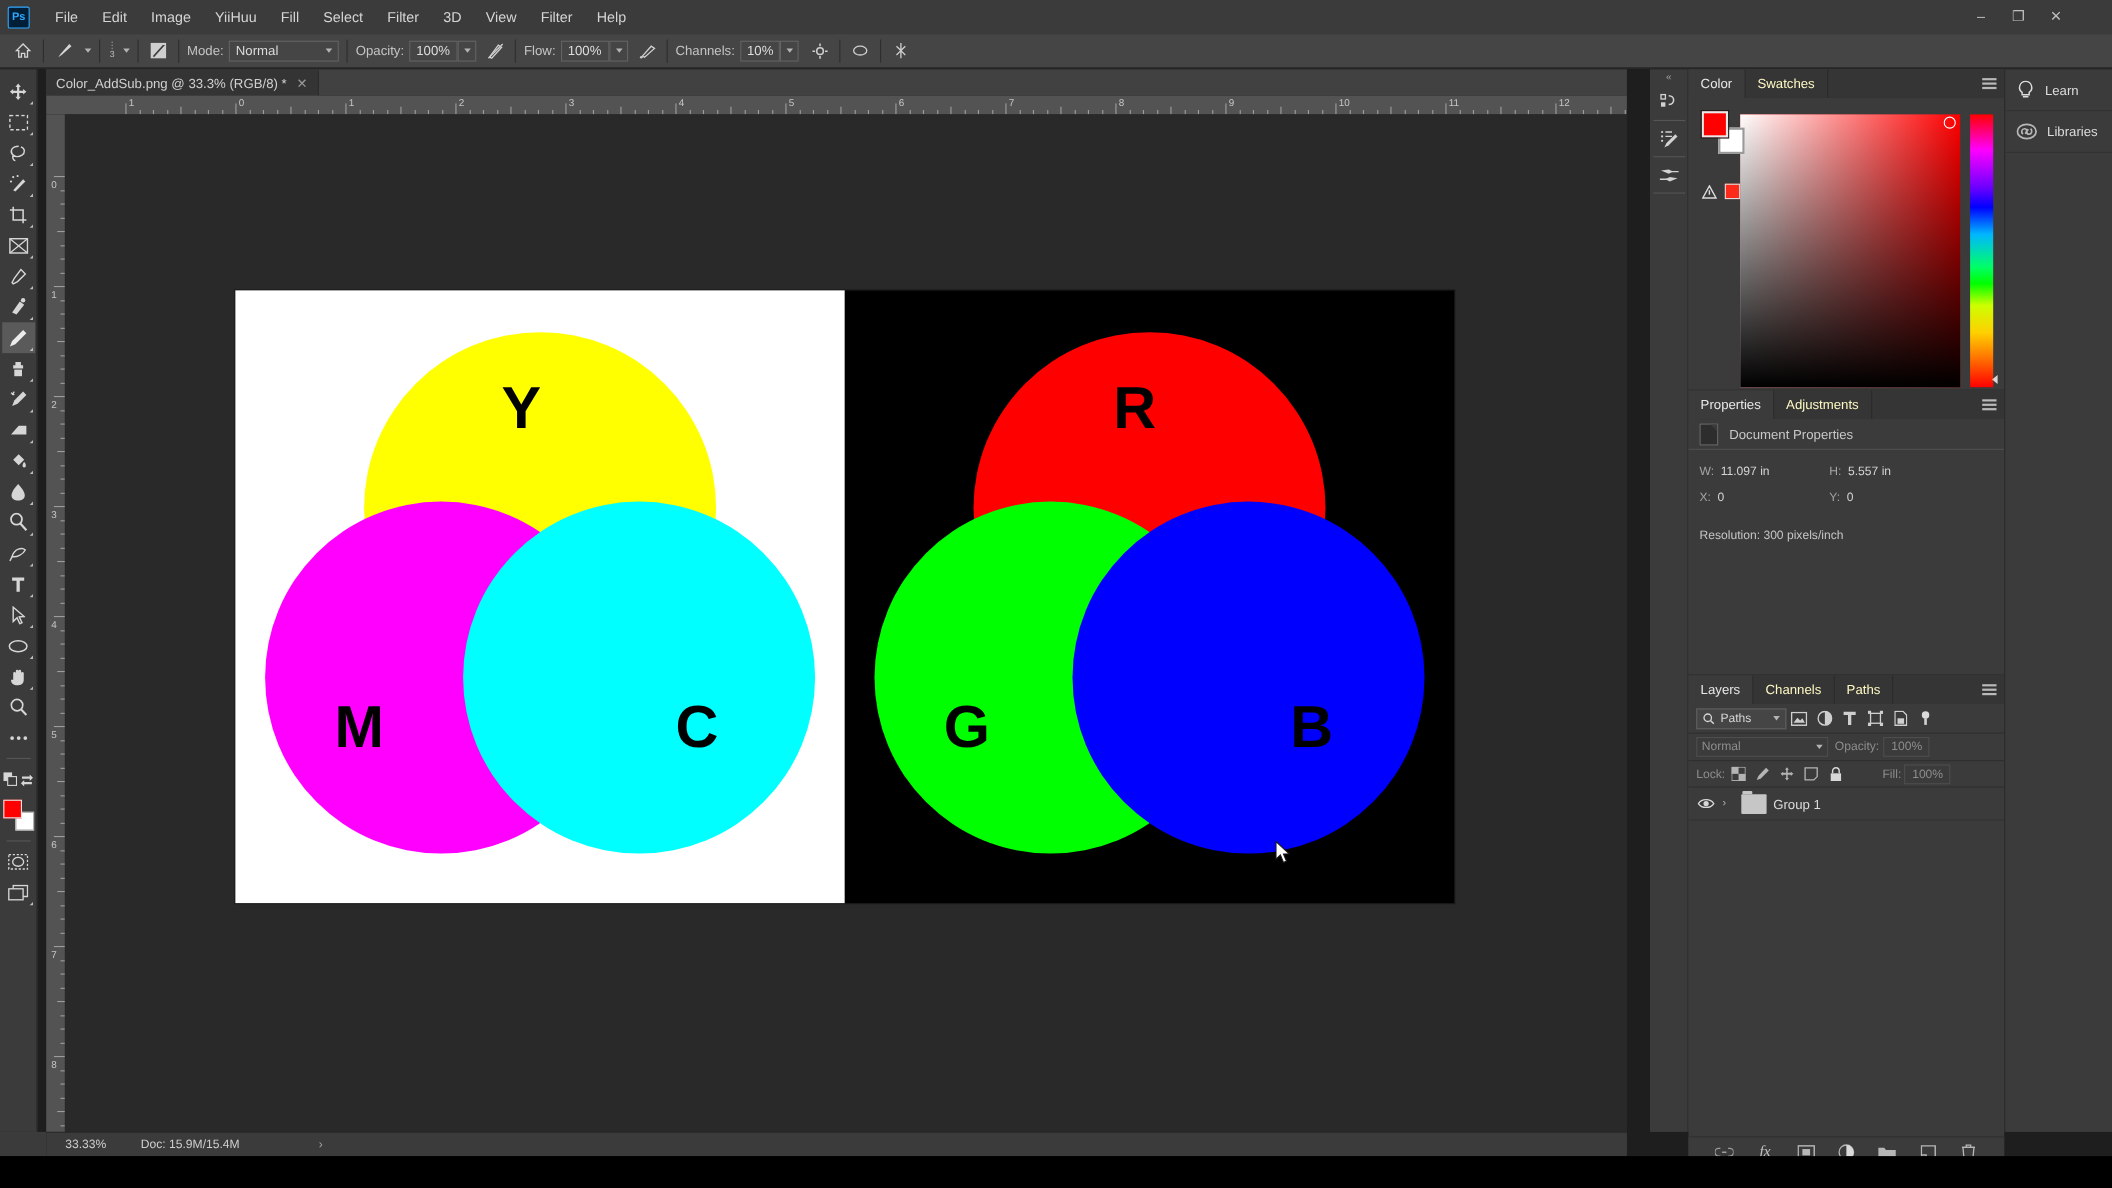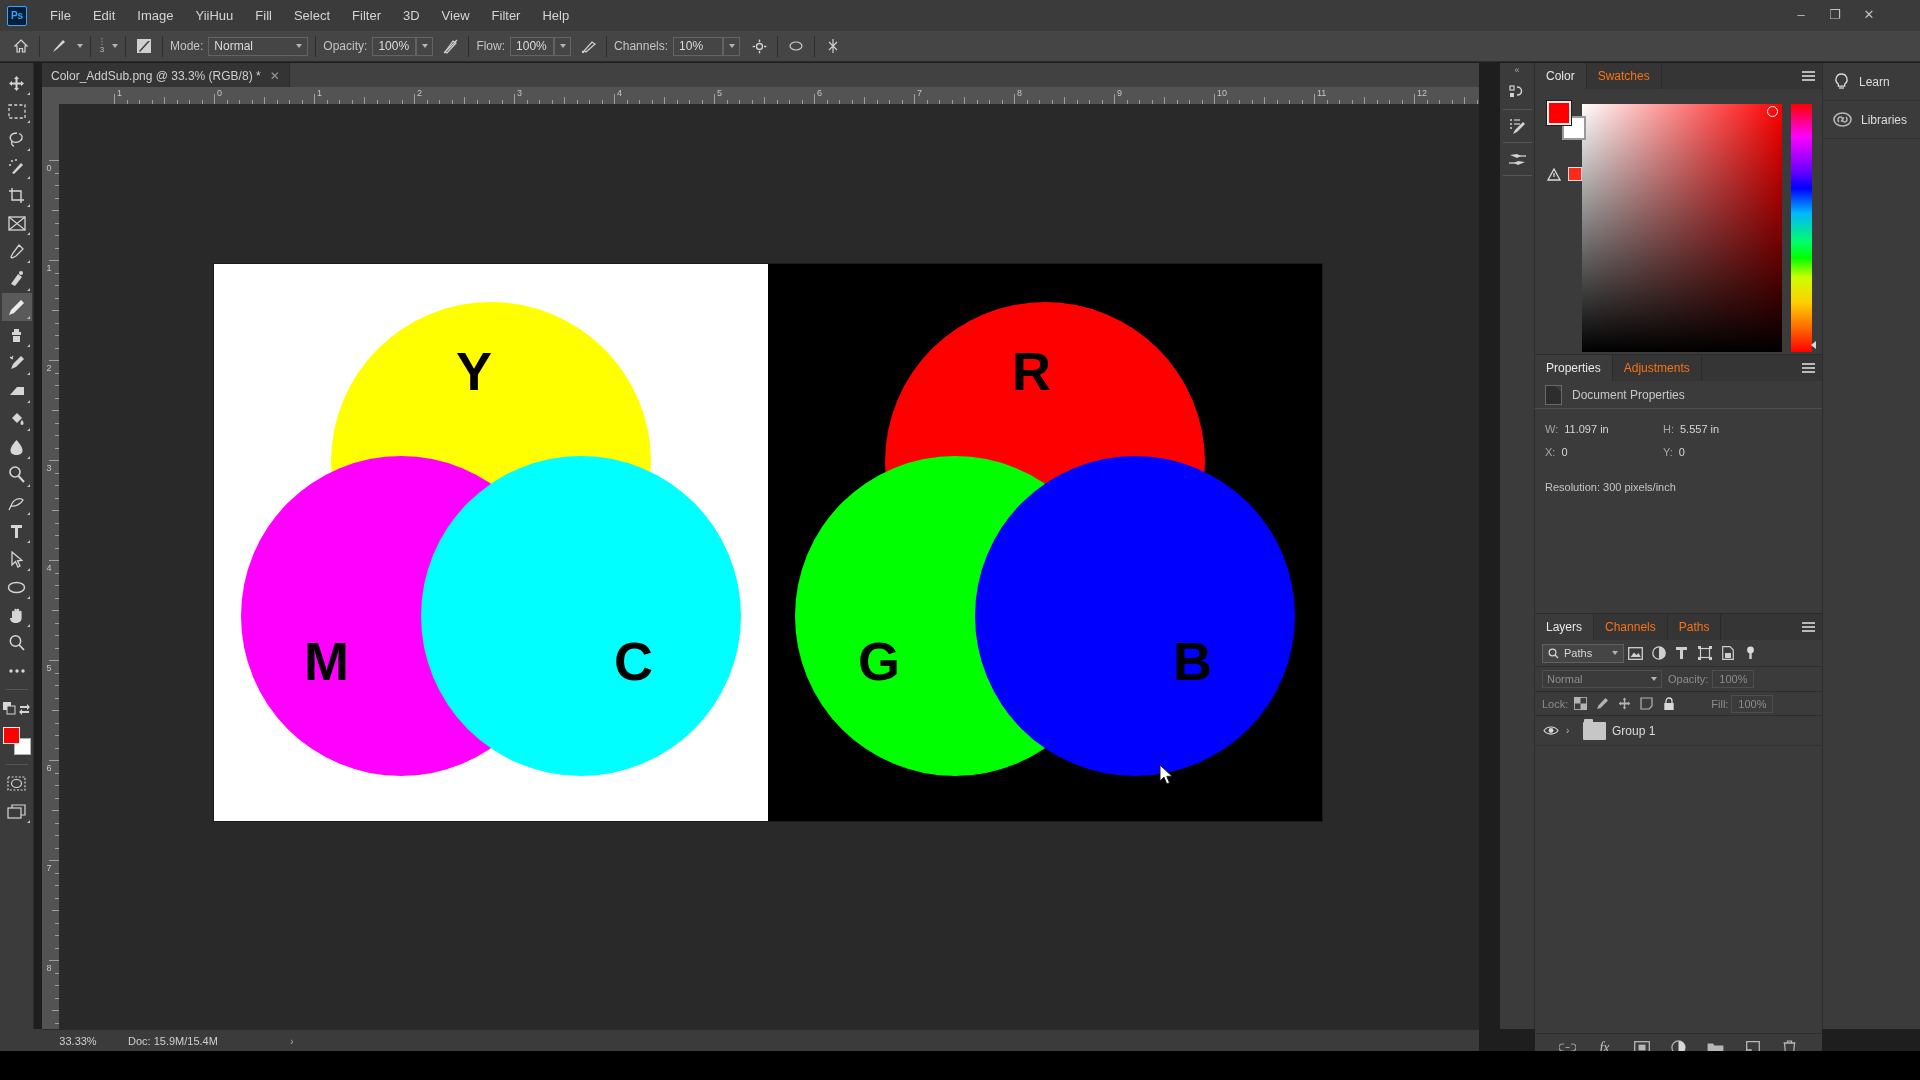--- a/index.html
+++ b/index.html
@@ -158,21 +158,21 @@
 
   .rightDock{
     position:absolute; left:1535px; top:63px; width:287px; height:966px;
     background:#3b3b3b;
   }
   .panel{ background:#3b3b3b; border-bottom:1px solid #2b2b2b; }
   .panelTabs{
     height:26px; background:#353535; display:flex; align-items:stretch; position:relative;
   }
   .ptab{
-    padding:0 11px; display:flex;align-items:center; font-size:12px; color:#f97316;
+    padding:0 11px; display:flex;align-items:center; font-size:12px; color:#fef9c3;
     border-right:1px solid #2b2b2b;
   }
   .ptab.active{ background:#3b3b3b; color:#e8e8e8; }
   .pmenu{ position:absolute; right:7px; top:8px; width:13px; }
   .pmenu i{ display:block; height:1.5px; background:#b9b9b9; margin-bottom:2.5px;}
 
   .colorBody{ height:265px; position:relative; background:#3b3b3b; padding:8px 0 0 0;}
   .cs-fg{position:absolute;left:12px;top:12px;width:24px;height:24px;background:#ff0000;border:2px solid #e9e9e9;outline:1px solid #1e1e1e; z-index:3;}
   .cs-bg{position:absolute;left:27px;top:27px;width:24px;height:24px;background:#ffffff;border:2px solid #9a9a9a; z-index:2;}
   .warnRow{position:absolute;left:12px;top:78px;display:flex;align-items:center;gap:7px;}
@@ -340,21 +340,21 @@
       </div>
     <div style="width:6px"></div>
     <div class="ob-icon">
       <svg width="17" height="17" viewBox="0 0 17 17">
           <path d="M4 13 L12 4 L15 6 L6 14 Z" fill="none" stroke="#cfcfcf" stroke-width="1.2"></path>
           <circle cx="3" cy="14" r="1.2" fill="#cfcfcf"></circle>
         </svg>
     </div>
     <div class="ob-sep"></div>
     <div class="ob-label">Channels:</div>
-    <div class="ob-field" style="width:50px">10%</div>
+    <div class="ob-field" style="width:36px">10%</div>
     <div class="ob-select" style="width:17px;min-width:17px;justify-content:center">
         <span class="caret" style="margin:0"></span>
       </div>
     <div style="width:8px"></div>
     <div class="ob-icon">
       <svg width="15" height="15" viewBox="0 0 15 15">
           <circle cx="7.5" cy="7.5" r="3" fill="none" stroke="#cfcfcf" stroke-width="1.4"></circle>
           <g stroke="#cfcfcf" stroke-width="1.4">
             <line x1="7.5" y1="0.6" x2="7.5" y2="3"></line>
             <line x1="7.5" y1="12" x2="7.5" y2="14.4"></line>

